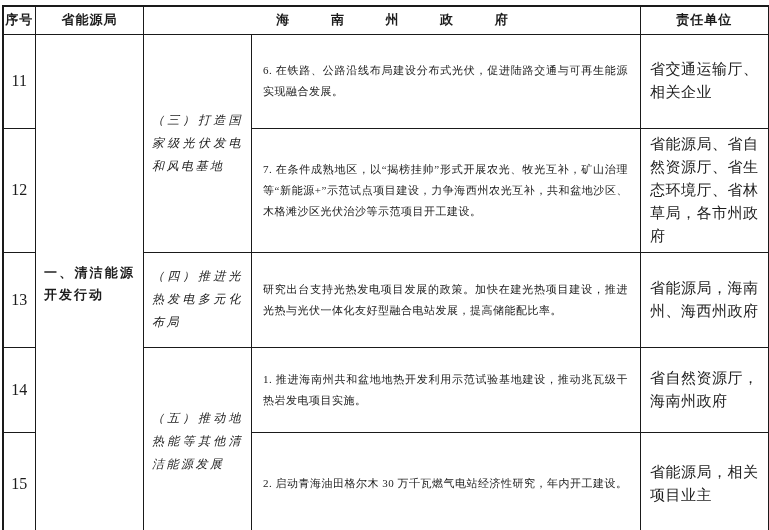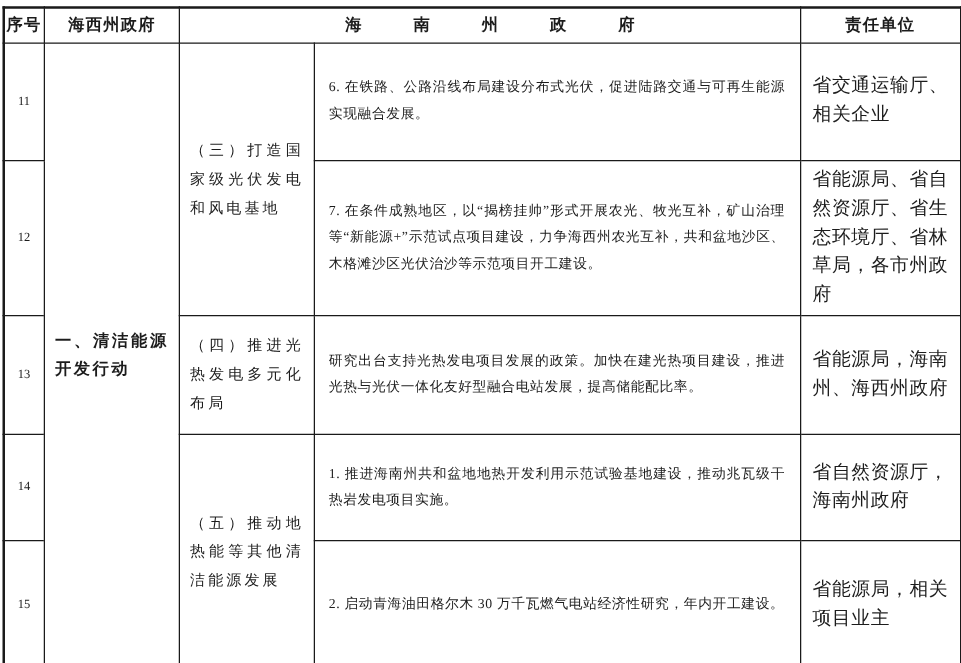--- a/index.html
+++ b/index.html
@@ -52,33 +52,34 @@
     padding: 2px 1px;
     letter-spacing: 1px;
     white-space: nowrap;
   }
   th.hcell-impl {
     letter-spacing: 3.2em;
     text-indent: 3.2em;
   }
   td.seq-cell {
     text-align: center;
-    font-size: 10px;
+    font-size: 16px;
     font-family: "Liberation Serif", "DejaVu Serif", serif;
   }
   td.task-cell {
     font-family: Liberation Mono, monospace;
     font-weight: bold;
     font-size: 13px;
     line-height: 22px;
     letter-spacing: 2px;
     padding: 4px 8px;
     text-align: justify;
   }
   td.sub-cell {
+    font-style: italic;
     font-size: 12px;
     line-height: 23px;
     letter-spacing: 2.5px;
     padding: 4px 8px;
     text-align: justify;
   }
   td.impl-cell {
     font-size: 11px;
     line-height: 21px;
     letter-spacing: 0.5px;
@@ -102,21 +103,21 @@
       <col class="c-seq">
         <col class="c-task">
         <col class="c-sub">
         <col class="c-impl">
         <col class="c-unit">
     </colgroup>
 
     <tbody>
         <tr class="header-row">
       <th class="hcell">序号</th>
-      <th class="hcell">海西州政府</th>
+      <th class="hcell">省能源局</th>
       <th class="hcell hcell-impl" colspan="2">海南州政府</th>
       <th class="hcell">责任单位</th>
     </tr>
 
     <tr class="r11">
       <td class="seq-cell">11</td>
       <td class="task-cell" rowspan="5">一、清洁能源开发行动</td>
       <td class="sub-cell" rowspan="2">（三）打造国家级光伏发电和风电基地</td>
       <td class="impl-cell">6. 在铁路、公路沿线布局建设分布式光伏，促进陆路交通与可再生能源实现融合发展。</td>
       <td class="unit-cell">省交通运输厅、相关企业</td>

